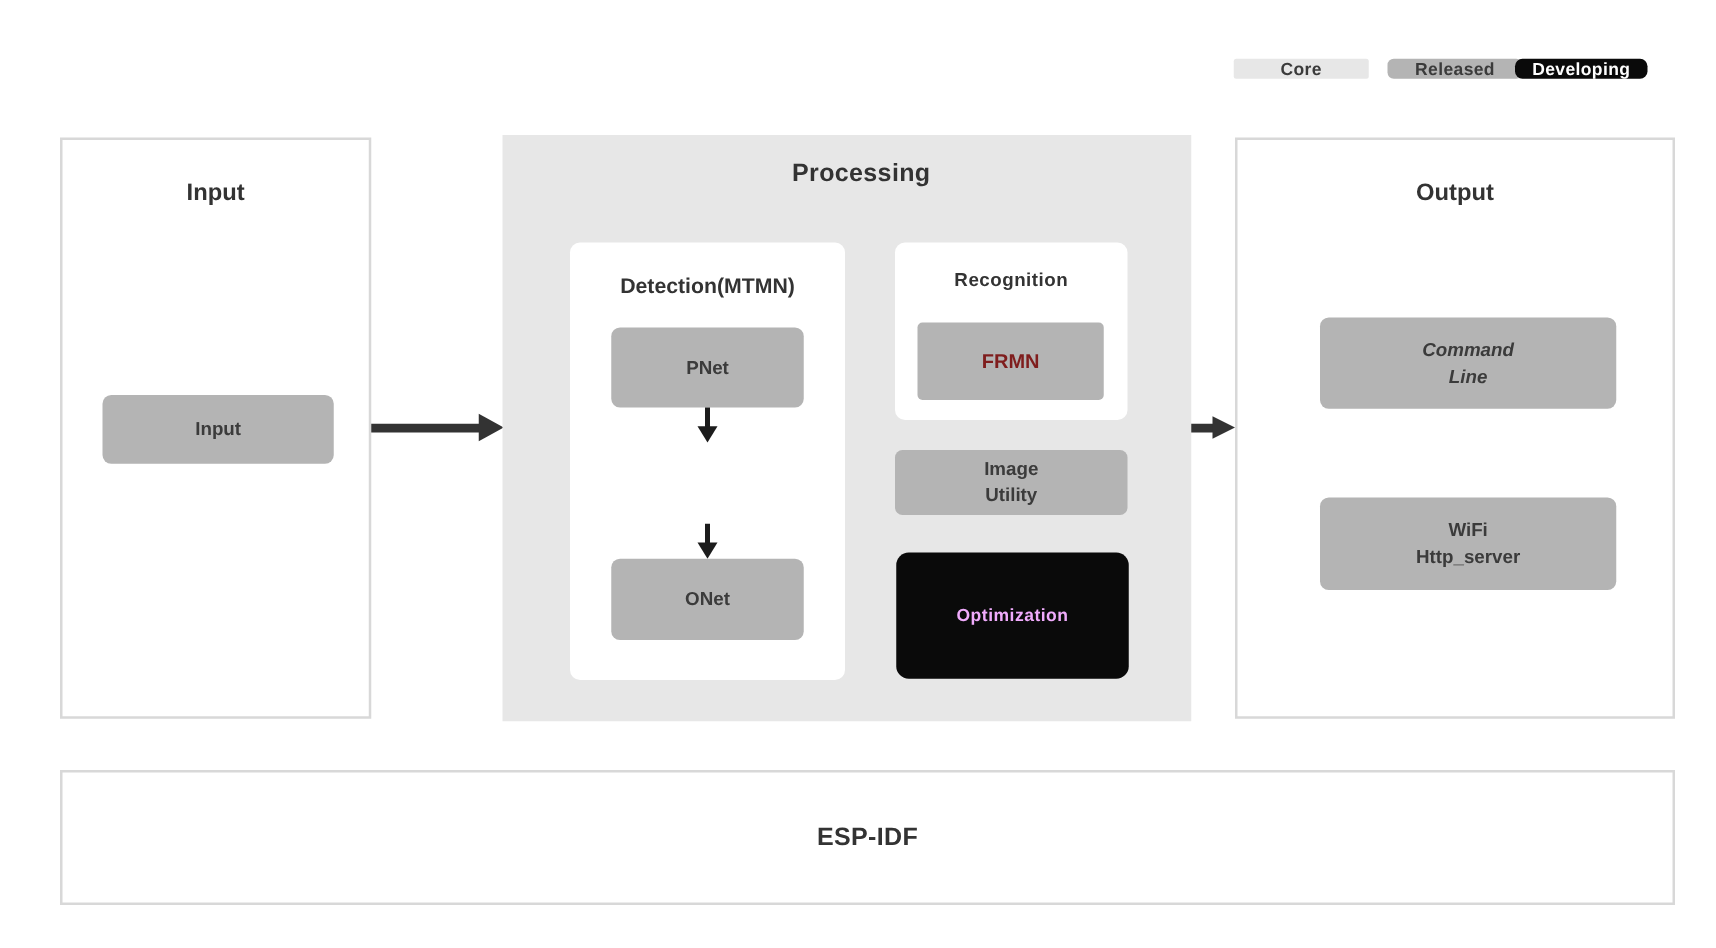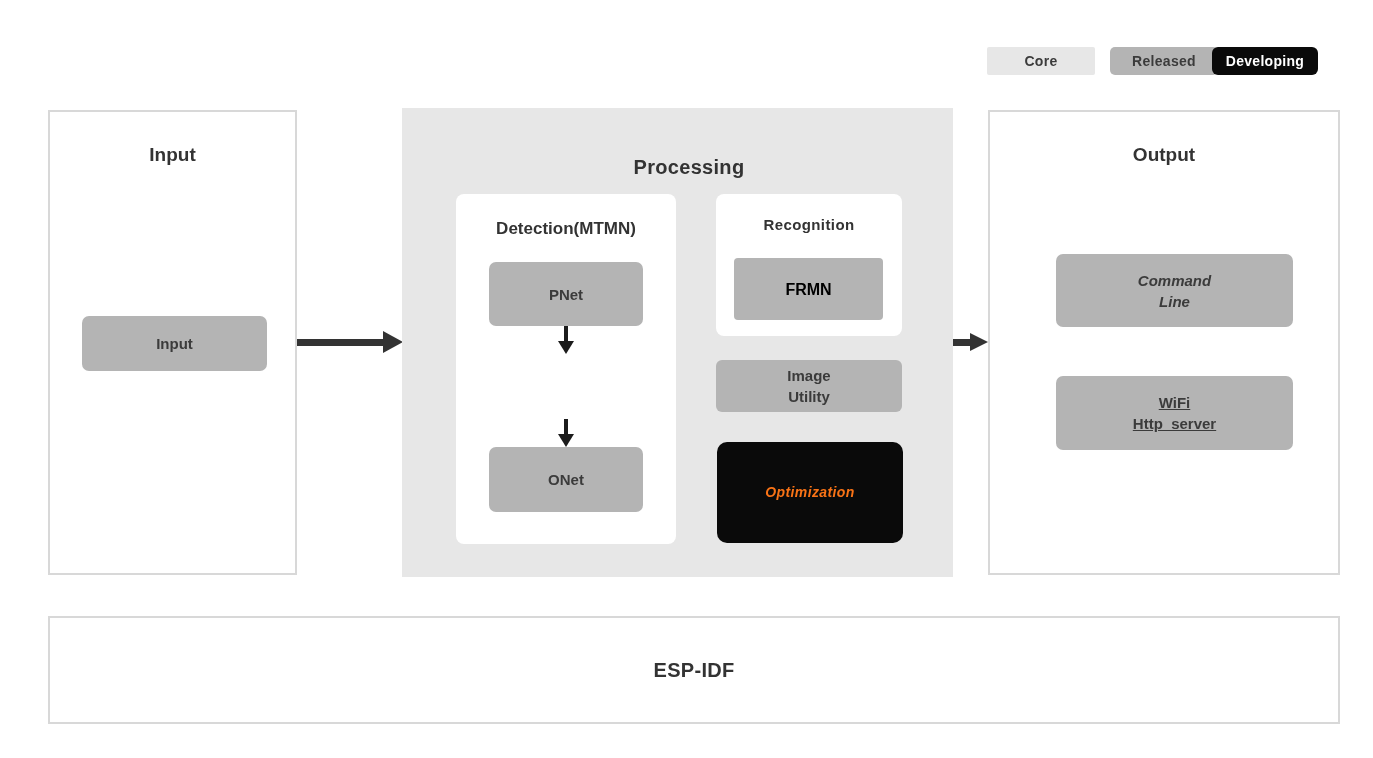--- a/index.html
+++ b/index.html
@@ -3,38 +3,38 @@
 <meta charset="utf-8">
 <style>
   * { margin: 0; padding: 0; box-sizing: border-box; }
   html, body { width: 1373px; height: 758px; background: #ffffff; overflow: hidden; }
   body { font-family: "Liberation Sans", "DejaVu Sans", sans-serif; }
 
   .canvas { position: relative; width: 1373px; height: 758px; background: #ffffff; }
 
   
   .legend-badge {
-    position: absolute; top: 47px; height: 28px;
+    position: absolute; top: 47px; height: 16px;
     display: flex; align-items: center; justify-content: center;
     font-size: 14px; font-weight: bold; color: #3b3b3b; letter-spacing: 0.3px;
   }
   .badge-core       { left: 987px;  width: 108px; background: #e7e7e7; border-radius: 2px; }
   .badge-released   { left: 1110px; width: 108px; background: #b4b4b4; border-radius: 5px; }
   .badge-developing { left: 1212px; width: 106px; background: #0a0a0a; border-radius: 6px; color: #ffffff; }
 
   
   .panel { position: absolute; background: #ffffff; border: 2px solid #d8d8d8; }
   .panel-title { text-align: center; font-weight: bold; color: #333333; }
 
   .input-panel  { left: 48px;  top: 110px; width: 249px; height: 465px; }
   .output-panel { left: 988px; top: 110px; width: 352px; height: 465px; }
   .input-panel  .panel-title, .output-panel .panel-title { margin-top: 32px; font-size: 19px; }
 
   .processing-panel { left: 402px; top: 108px; width: 551px; height: 469px; background: #e7e7e7; border: none; }
-  .processing-panel .panel-title { margin-top: 48px; font-size: 20px; letter-spacing: 0.3px; padding-left: 23px; }
+  .processing-panel .panel-title { margin-top: 20px; font-size: 20px; letter-spacing: 0.3px; padding-left: 23px; }
 
   .footer-panel { left: 48px; top: 616px; width: 1292px; height: 108px;
                   display: flex; align-items: center; justify-content: center; }
   .footer-panel .panel-title { font-size: 20px; letter-spacing: 0.3px; }
 
   
   .subpanel { position: absolute; background: #ffffff; border-radius: 8px; }
   .detection-panel   { left: 54px;  top: 86px; width: 220px; height: 350px; }
   .recognition-panel { left: 314px; top: 86px; width: 186px; height: 142px; }
   .subpanel-title { text-align: center; font-weight: bold; color: #333333; }
@@ -47,28 +47,28 @@
     text-align: center; font-weight: bold; font-size: 15px; color: #3b3b3b;
     background: #b4b4b4; border-radius: 7px; line-height: 21px; white-space: pre-line;
   }
   .camera-node { left: 32px; top: 204px; width: 185px; height: 55px; }
 
   .pnet-node { left: 33px; top: 68px;  width: 154px; height: 64px; }
   .rnet-node { left: 33px; top: 161px; width: 154px; height: 64px; }
   .onet-node { left: 33px; top: 253px; width: 154px; height: 65px; }
 
   .frmn-node { left: 18px; top: 64px; width: 149px; height: 62px; border-radius: 4px;
-               color: #000000; font-size: 16px; }
+               color: #7f1d1d; font-size: 16px; }
 
   .image-utility-node { left: 314px; top: 252px; width: 186px; height: 52px; border-radius: 6px; }
   .optimization-node  { left: 315px; top: 334px; width: 186px; height: 101px; border-radius: 10px;
-                        background: #0a0a0a; color: #f97316; font-size: 14px; letter-spacing: 0.4px; font-style: italic; }
+                        background: #0a0a0a; color: #f0abfc; font-size: 14px; letter-spacing: 0.4px; }
 
   .command-line-node { left: 66px; top: 142px; width: 237px; height: 73px; font-style: italic; }
-  .wifi-node         { left: 66px; top: 264px; width: 237px; height: 74px; text-decoration: underline; }
+  .wifi-node         { left: 66px; top: 286px; width: 237px; height: 74px; }
 
   
   .arrow-h { position: absolute; }
   .arrow-h .line { position: absolute; background: #333333; }
   .arrow-h .head { position: absolute; width: 0; height: 0; }
 
   .arrow-in  { left: 297px; top: 331px; width: 106px; height: 22px; }
   .arrow-in .line { left: 0; top: 8px; width: 87px; height: 7px; }
   .arrow-in .head { left: 86px; top: 0;
                     border-top: 11px solid transparent; border-bottom: 11px solid transparent;

